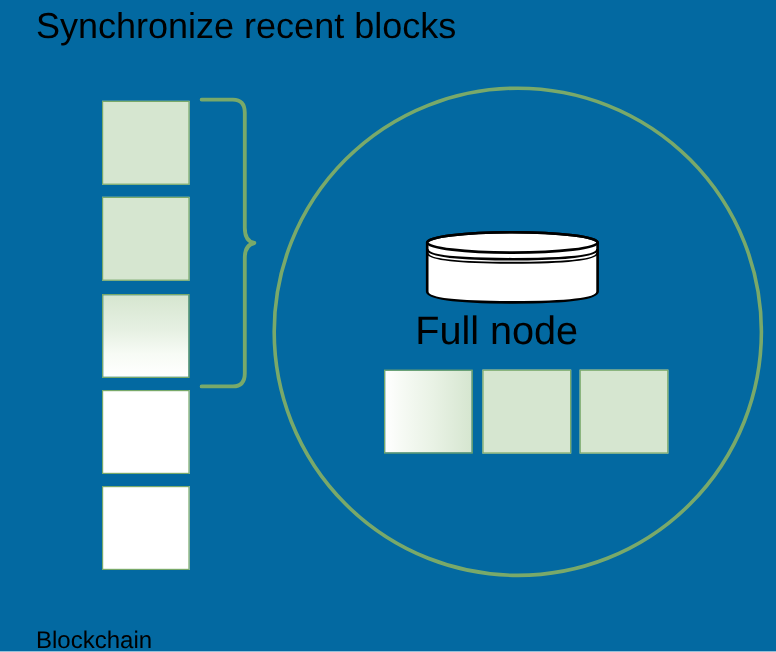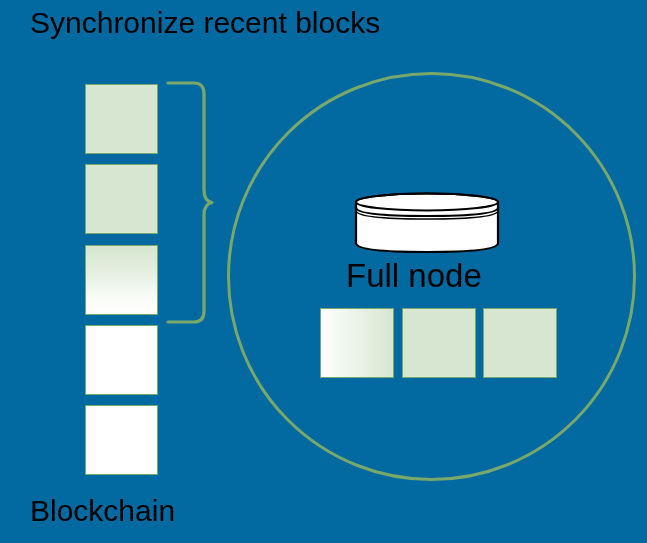--- a/index.html
+++ b/index.html
@@ -24,22 +24,22 @@
     white-space: nowrap;
     line-height: 1;
   }
   #title {
     left: 30px;
     top: 8px;
     font-size: 30px;
   }
   #chain-label {
     left: 30px;
-    top: 496px;
-    font-size: 30px;
+    top: 524px;
+    font-size: 20px;
   }
   #node-label {
     left: 346px;
     top: 259px;
     font-size: 33px;
   }
 
   
   .blk {
     position: absolute;

